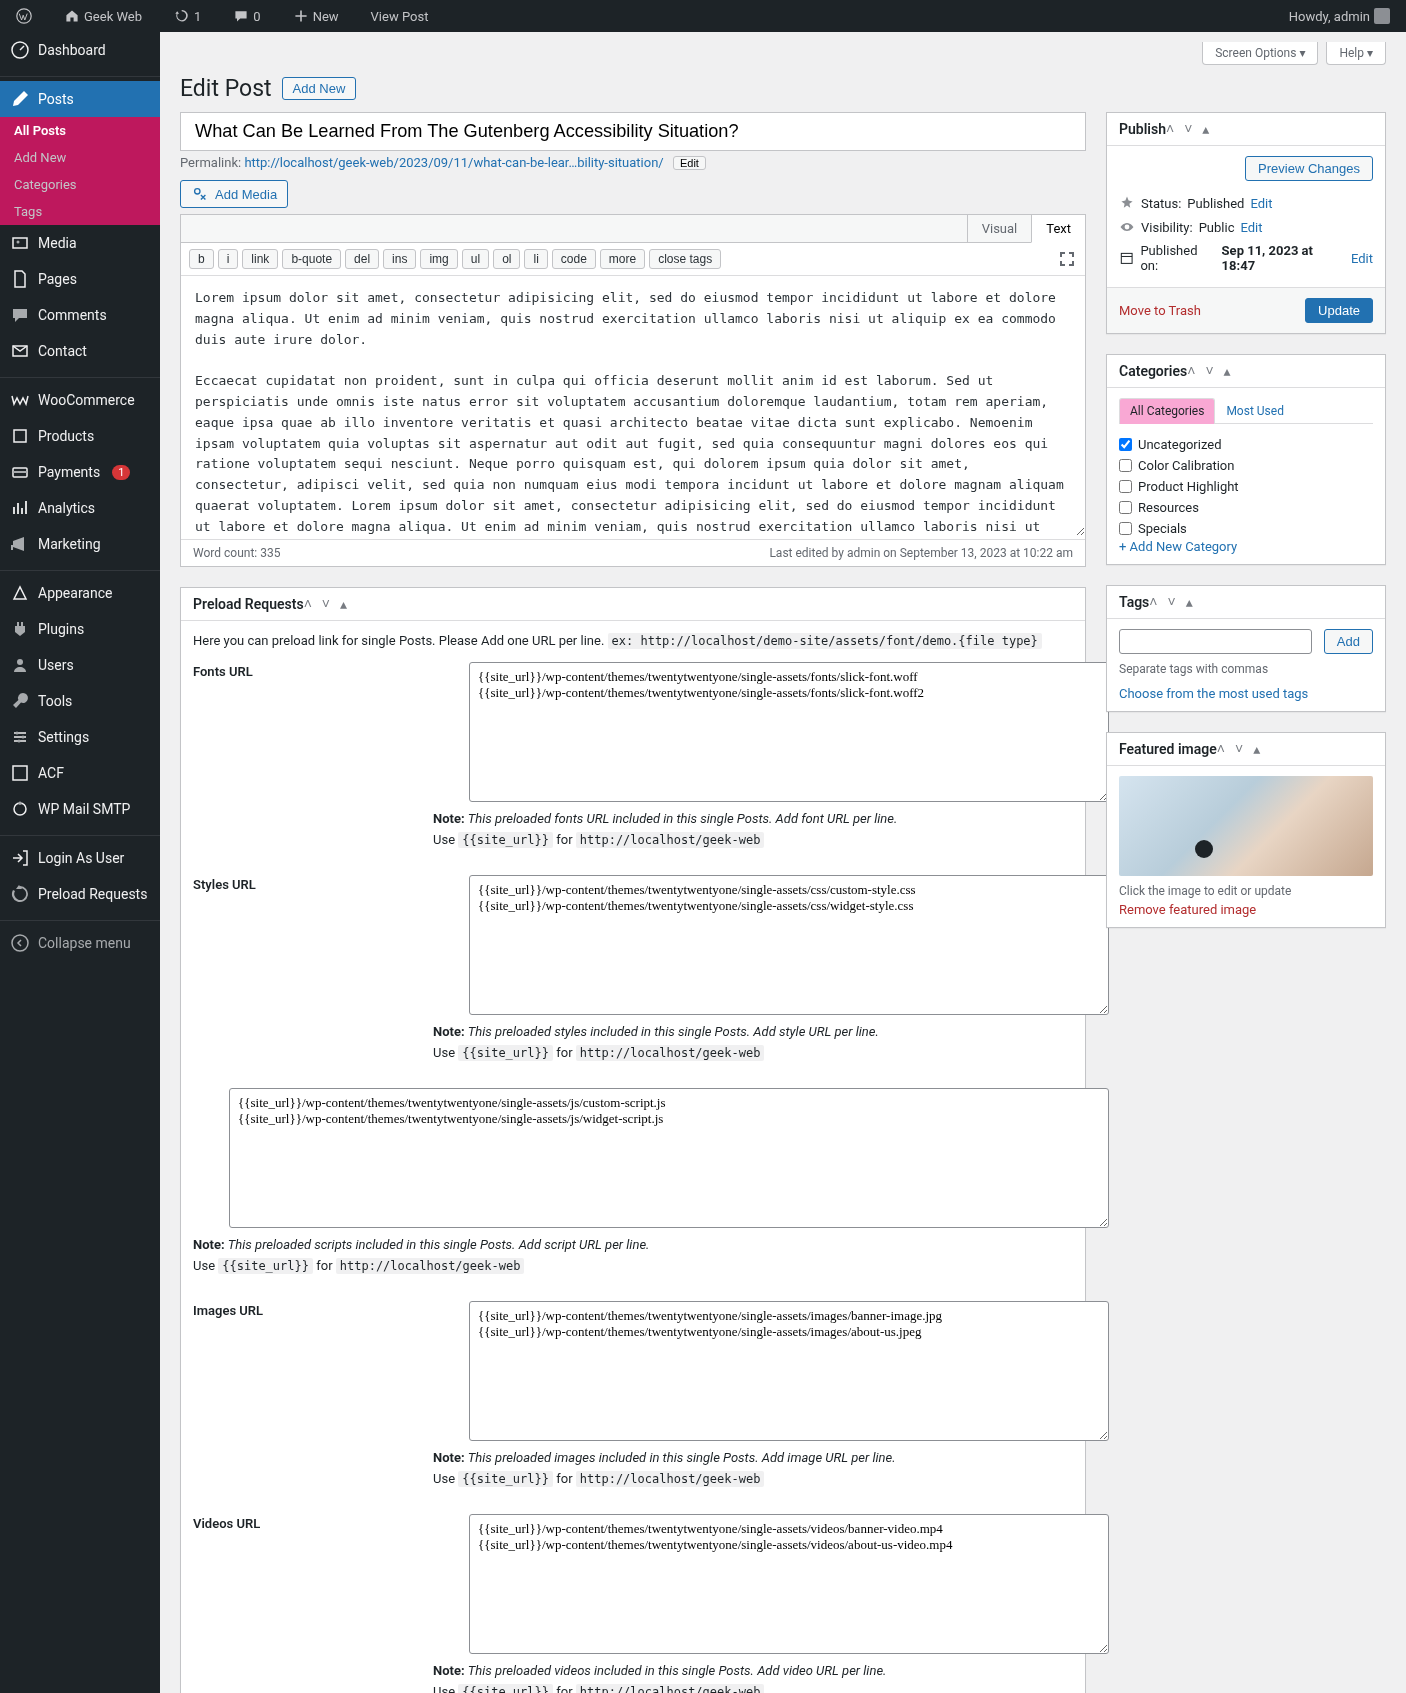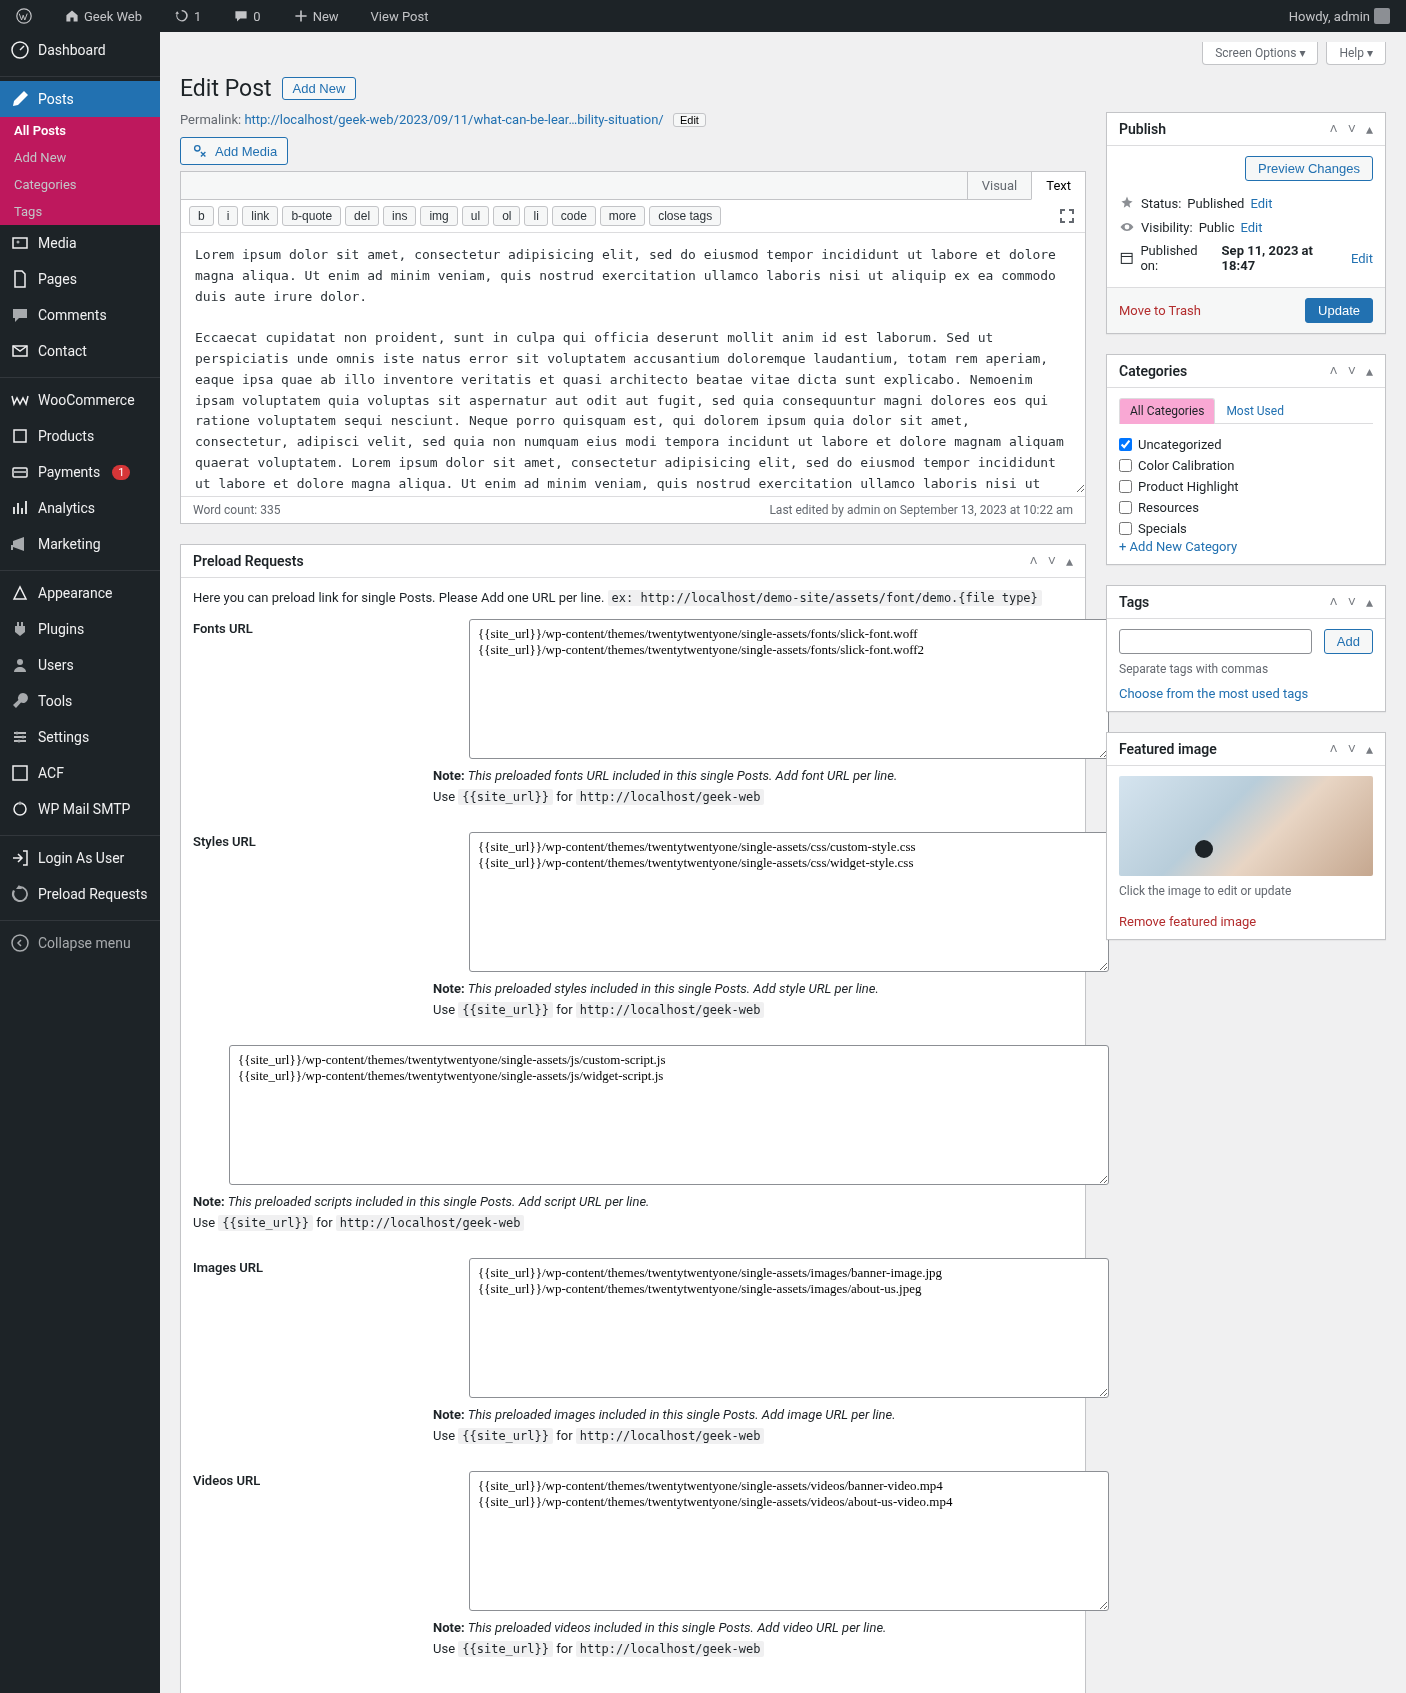--- a/index.html
+++ b/index.html
@@ -52,21 +52,21 @@
 .editor-tab.active{background:#fff; color:#000; border-bottom:1px solid #fff; margin-bottom:-1px;}
 .quicktags{display:flex; flex-wrap:wrap; gap:4px; padding:6px 8px; background:#fff; border-bottom:1px solid #dcdcde; align-items:center;}
 .qt-btn{border:1px solid #c3c4c7; background:#f6f7f7; padding:2px 8px; font-size:12px; border-radius:3px; cursor:pointer; color:#2c3338;}
 .qt-spacer{flex:1;}
 .fullscreen-ico{width:20px;height:20px;cursor:pointer;color:#646970;}
 .editor-area{width:100%; min-height:260px; padding:12px 14px; border:none; font-family:Consolas,Monaco,monospace; font-size:13px; line-height:1.6; resize:vertical; background:#fff; color:#2c3338;}
 .editor-status{display:flex; justify-content:space-between; padding:6px 12px; border-top:1px solid #dcdcde; font-size:12px; color:#646970; background:#fff;}
 
 
 .postbox{background:#fff; border:1px solid #c3c4c7; margin-bottom:20px; box-shadow:0 1px 1px rgba(0,0,0,.04);}
-.postbox-header{display:flex; align-items:center; justify-content:space-between; padding:8px 12px; border-bottom:1px solid #dcdcde;}
+.postbox-header{display:flex; align-items:center; padding:8px 12px; border-bottom:1px solid #dcdcde;}
 .postbox-header h2{font-size:14px; font-weight:600;}
 .postbox-handles{display:flex; gap:10px; color:#787c82; font-size:14px;}
 .postbox-handles span{cursor:pointer;}
 .postbox-body{padding:10px 12px; font-size:13px;}
 
 
 .pub-row{display:flex; align-items:center; gap:6px; padding:4px 0; font-size:13px; color:#1d2327;}
 .pub-row svg{width:16px;height:16px;fill:#8c8f94;}
 .pub-actions{display:flex; justify-content:space-between; align-items:center; padding:10px 12px; border-top:1px solid #dcdcde; background:#f6f7f7;}
 .btn-primary{background:#2271b1; color:#fff; border:1px solid #2271b1; padding:4px 12px; border-radius:3px; font-size:13px; cursor:pointer;}
@@ -305,20 +305,21 @@
       <div class="sm-btn"><span>Screen Options</span> ▾</div>
       <div class="sm-btn"><span>Help</span> ▾</div>
     </div>
     <div class="page-head">
       <h1 class="page-title">Edit Post</h1>
       <button class="btn-outline">Add New</button>
     </div>
 
     <div class="two-col">
       <div class="col-main">
+        <input class="title-input" value="What Can Be Learned From The Gutenberg Accessibility Situation?" style="">
         <div class="permalink">
           <span>Permalink:</span>
           <a href="#">http://localhost/geek-web/2023/09/11/what-can-be-lear…bility-situation/</a>
           <button class="edit-btn">Edit</button>
         </div>
 
         <button class="media-btn">
             <svg viewBox="0 0 20 20">
               <circle cx="7" cy="7" r="3" fill="none" stroke="currentColor" stroke-width="1.5"></circle>
               <path d="M11 11l5 5M11 16l5-5" stroke="currentColor" stroke-width="1.5"></path>
@@ -502,19 +503,19 @@
               <h2>Featured image</h2>
               <div class="postbox-handles">
                 <span>˄</span>
                 <span>˅</span>
                 <span>▴</span>
               </div>
             </div>
           <div class="postbox-body">
             <div class="feat-img"></div>
             <div class="hint" style="margin-top:8px;">Click the image to edit or update</div>
-            <div style="margin-top:16px;"><a href="#" class="delete-link">Remove featured image</a></div>
+            <div style="margin-top:4px;"><a href="#" class="delete-link">Remove featured image</a></div>
           </div>
         </div>
       </div>
     </div>
   </div>
 </div>
 
 </body></html>

